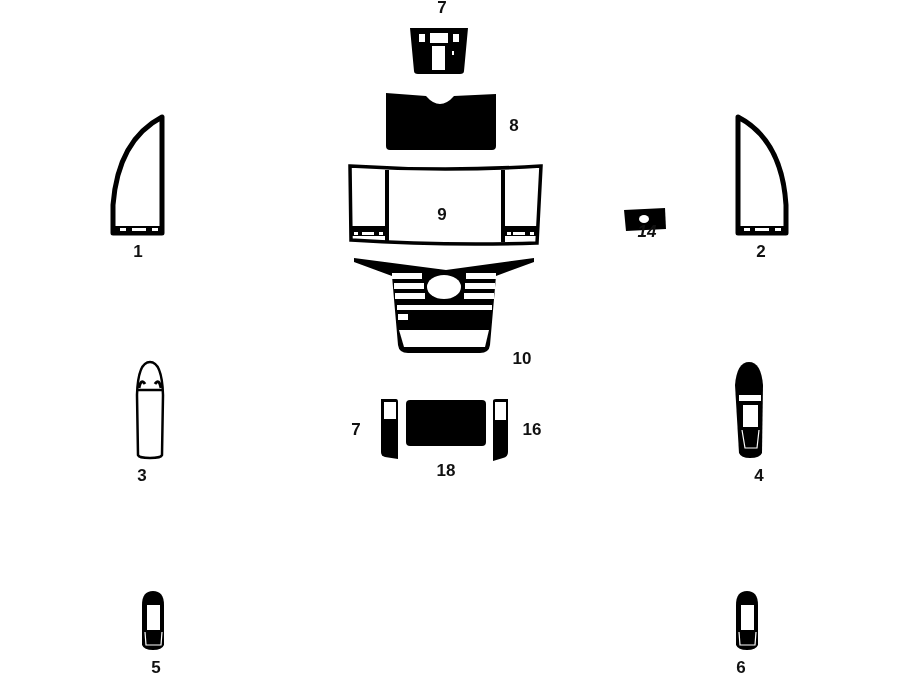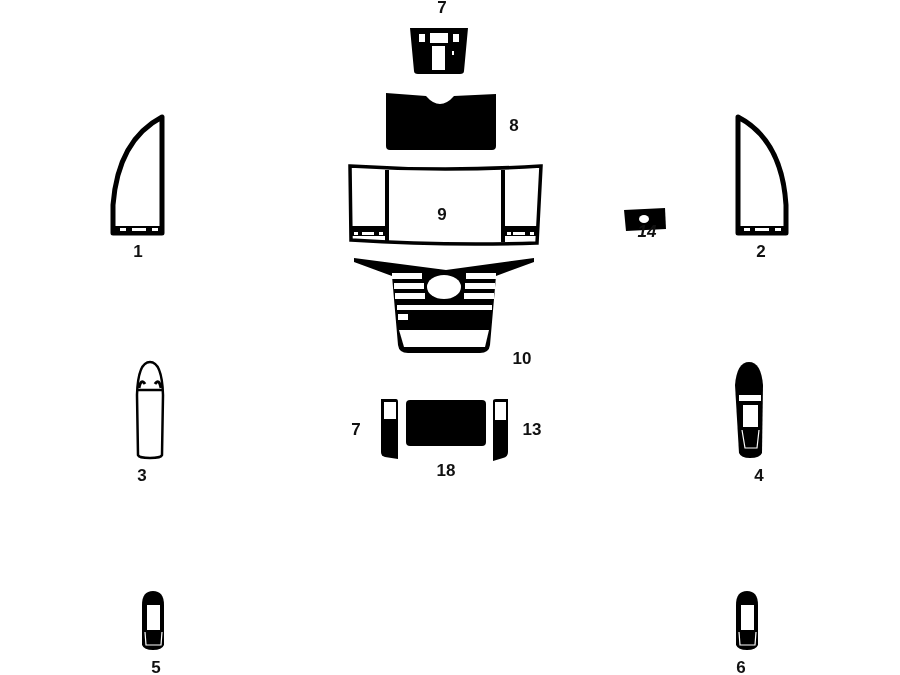--- a/index.html
+++ b/index.html
@@ -118,14 +118,14 @@
 <span class="part-label" style="left:142px;top:476px;">3</span>
 <span class="part-label" style="left:759px;top:476px;">4</span>
 <span class="part-label" style="left:156px;top:668px;">5</span>
 <span class="part-label" style="left:741px;top:668px;">6</span>
 <span class="part-label" style="left:442px;top:8px;">7</span>
 <span class="part-label" style="left:514px;top:126px;">8</span>
 <span class="part-label" style="left:442px;top:215px;">9</span>
 <span class="part-label" style="left:522px;top:323px;margin-top:36px;">10</span>
 <span class="part-label" style="left:356px;top:430px;">7</span>
 <span class="part-label" style="left:446px;top:471px;">18</span>
-<span class="part-label" style="left:532px;top:430px;">13</span>
+<span class="part-label" style="left:532px;top:430px;">16</span>
 <span class="part-label" style="left:647px;top:232px;font-style:italic;">14</span>
 
 </body></html>

